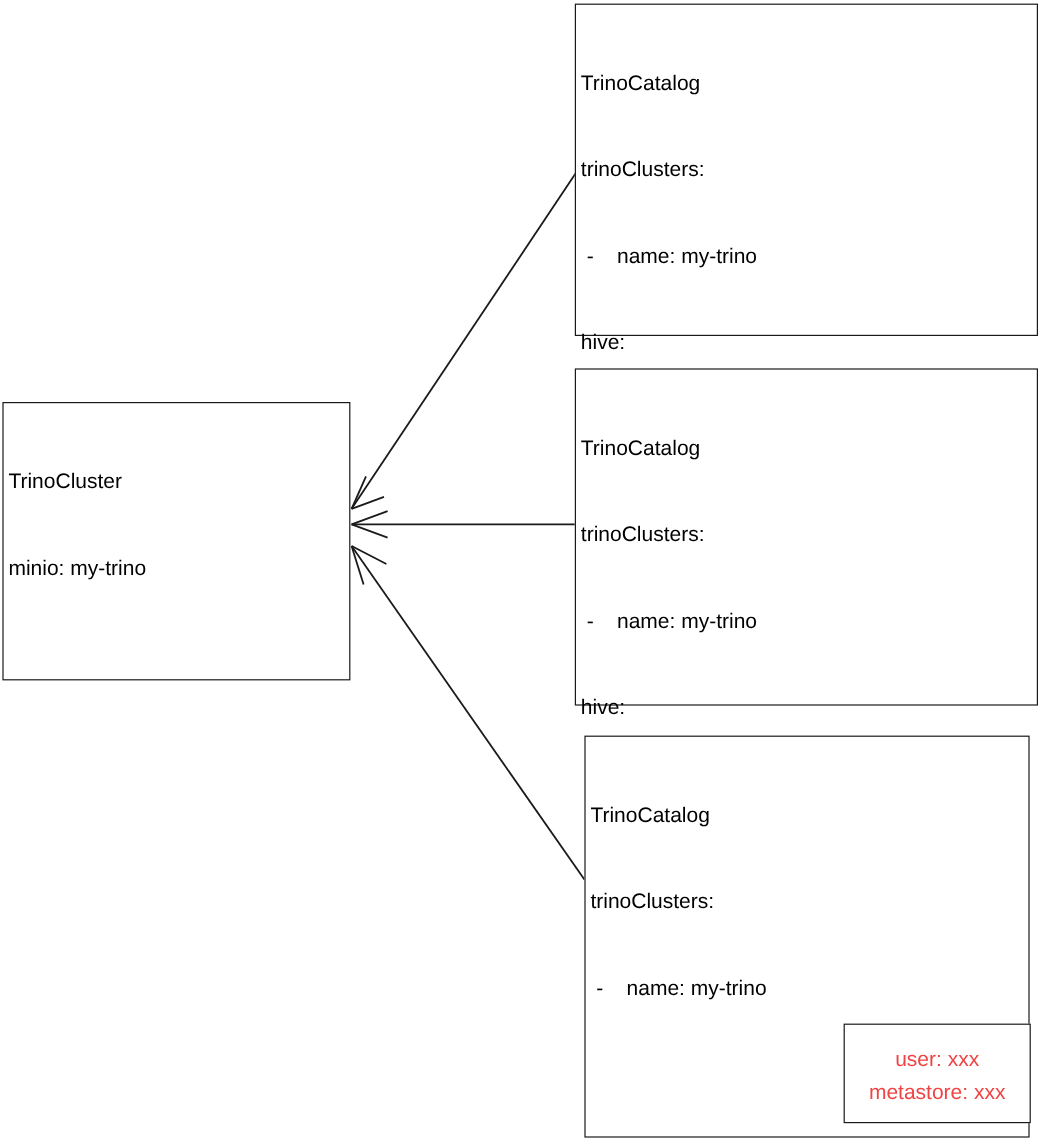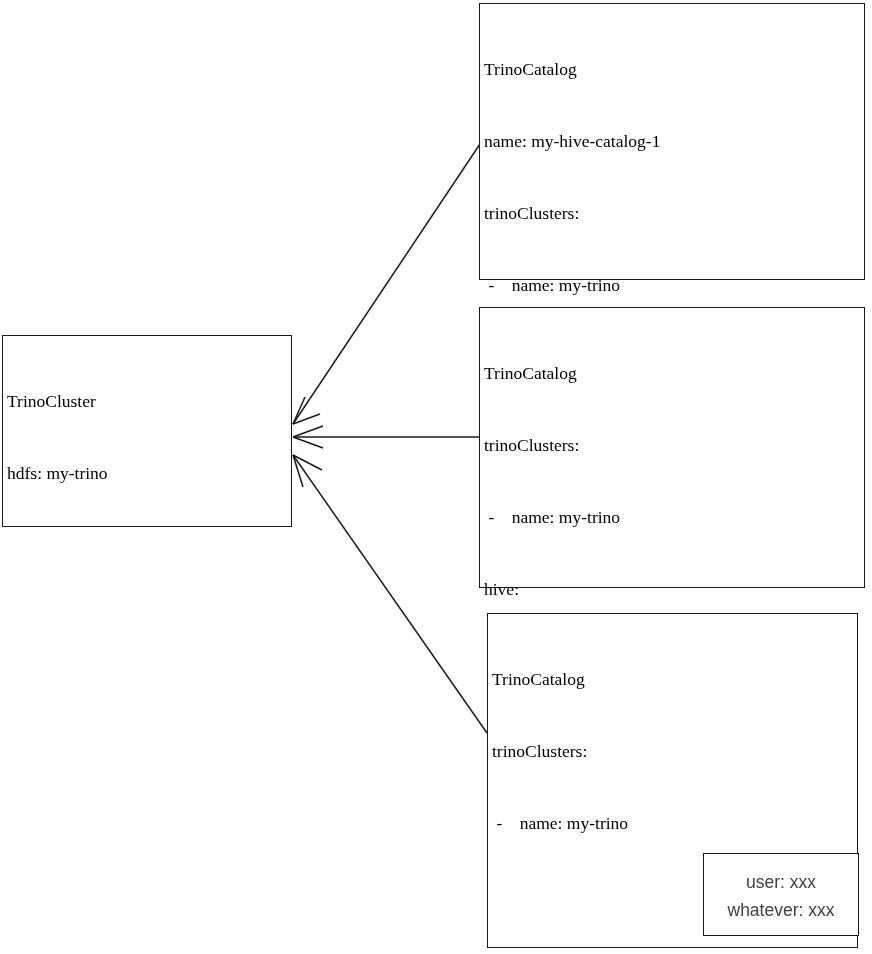--- a/index.html
+++ b/index.html
@@ -44,31 +44,30 @@
     top: 5px;
     right: 2px;
     font-size: 17.5px;
     line-height: 24px;
     color: #000000;
     white-space: pre;
   }
   .yaml .line {
     height: 24px;
     white-space: pre;
-    font-family: Liberation Serif, serif;
   }
   .centered-text {
     position: absolute;
     left: 0;
     right: 0;
     top: 14px;
     text-align: center;
     font-size: 17.5px;
     line-height: 28px;
-    color: #404040;
+    color: #ef4444;
   }
   .centered-text .line {
     white-space: pre;
   }
 </style>
 </head>
 <body>
 
 <div id="canvas">
 
@@ -93,31 +92,30 @@
     </g>
 
     <g>
       <line x1="760" y1="814" x2="787" y2="853" stroke="#1a1a1a" stroke-width="1.5"></line>
       <line x1="787" y1="853" x2="765" y2="826" stroke="#1a1a1a" stroke-width="1.5"></line>
       <line x1="787" y1="853" x2="782" y2="823" stroke="#1a1a1a" stroke-width="1.5"></line>
     </g>
 
   </svg>
 
-  <div class="node" style="left:2px; top:335px; width:290px; height:192px;">
+  <div class="node" style="left:2px; top:335px; width:290px; height:232px;">
     <div class="yaml">
       <div class="line">TrinoCluster</div>
-      <div class="line">hdfs: my-trino</div>
+      <div class="line">minio: my-trino</div>
     </div>
   </div>
 
   <div class="node" style="left:479px; top:3px; width:386px; height:277px;">
     <div class="yaml">
       <div class="line">TrinoCatalog</div>
-      <div class="line">name: my-hive-catalog-1</div>
       <div class="line">trinoClusters:</div>
       <div class="line"> -    name: my-trino</div>
       <div class="line">hive:</div>
       <div class="line">   s3: # S3ConnnectionSpec</div>
       <div class="line">      inline:</div>
       <div class="line">         host: minio</div>
       <div class="line">   metastore: # whatever</div>
     </div>
   </div>
 
@@ -139,18 +137,18 @@
       <div class="line">trinoClusters:</div>
       <div class="line"> -    name: my-trino</div>
       
       
       
     </div>
 
     <div class="node-inner" style="left:215px; top:239px; width:156px; height:83px;">
       <div class="centered-text">
         <div class="line">user: xxx</div>
-        <div class="line">whatever: xxx</div>
+        <div class="line">metastore: xxx</div>
       </div>
     </div>
   </div>
 
 </div>
 
 </body></html>

